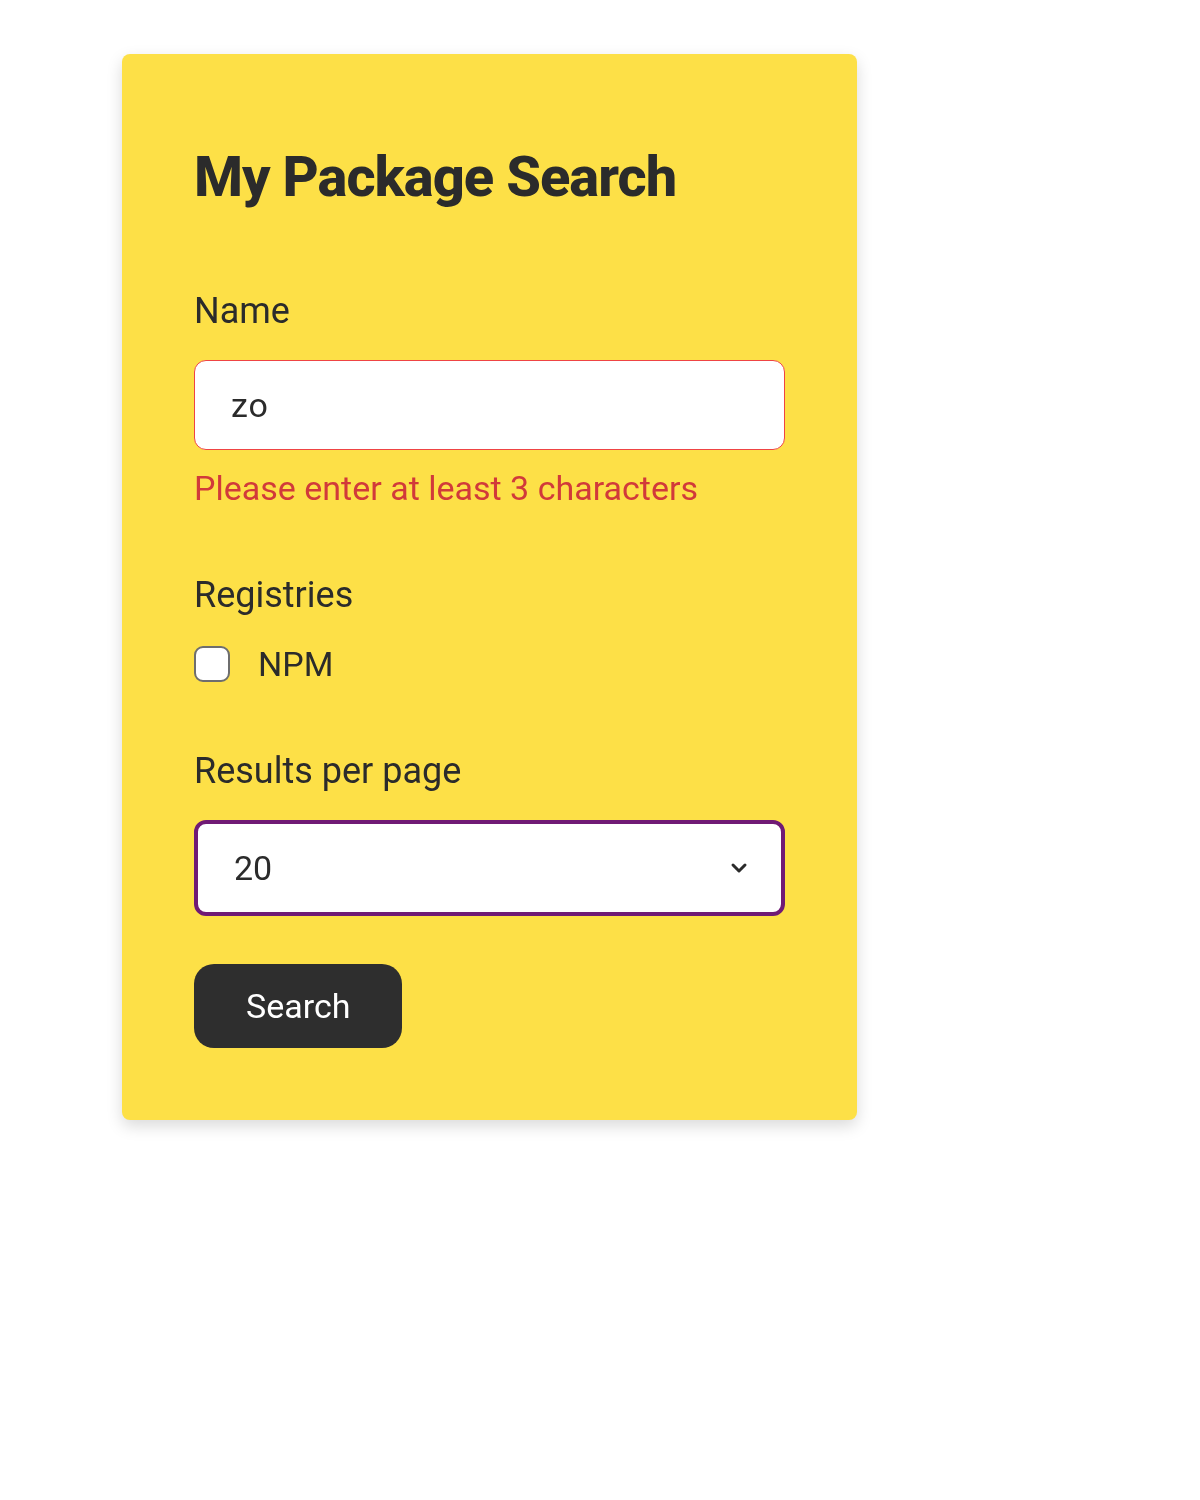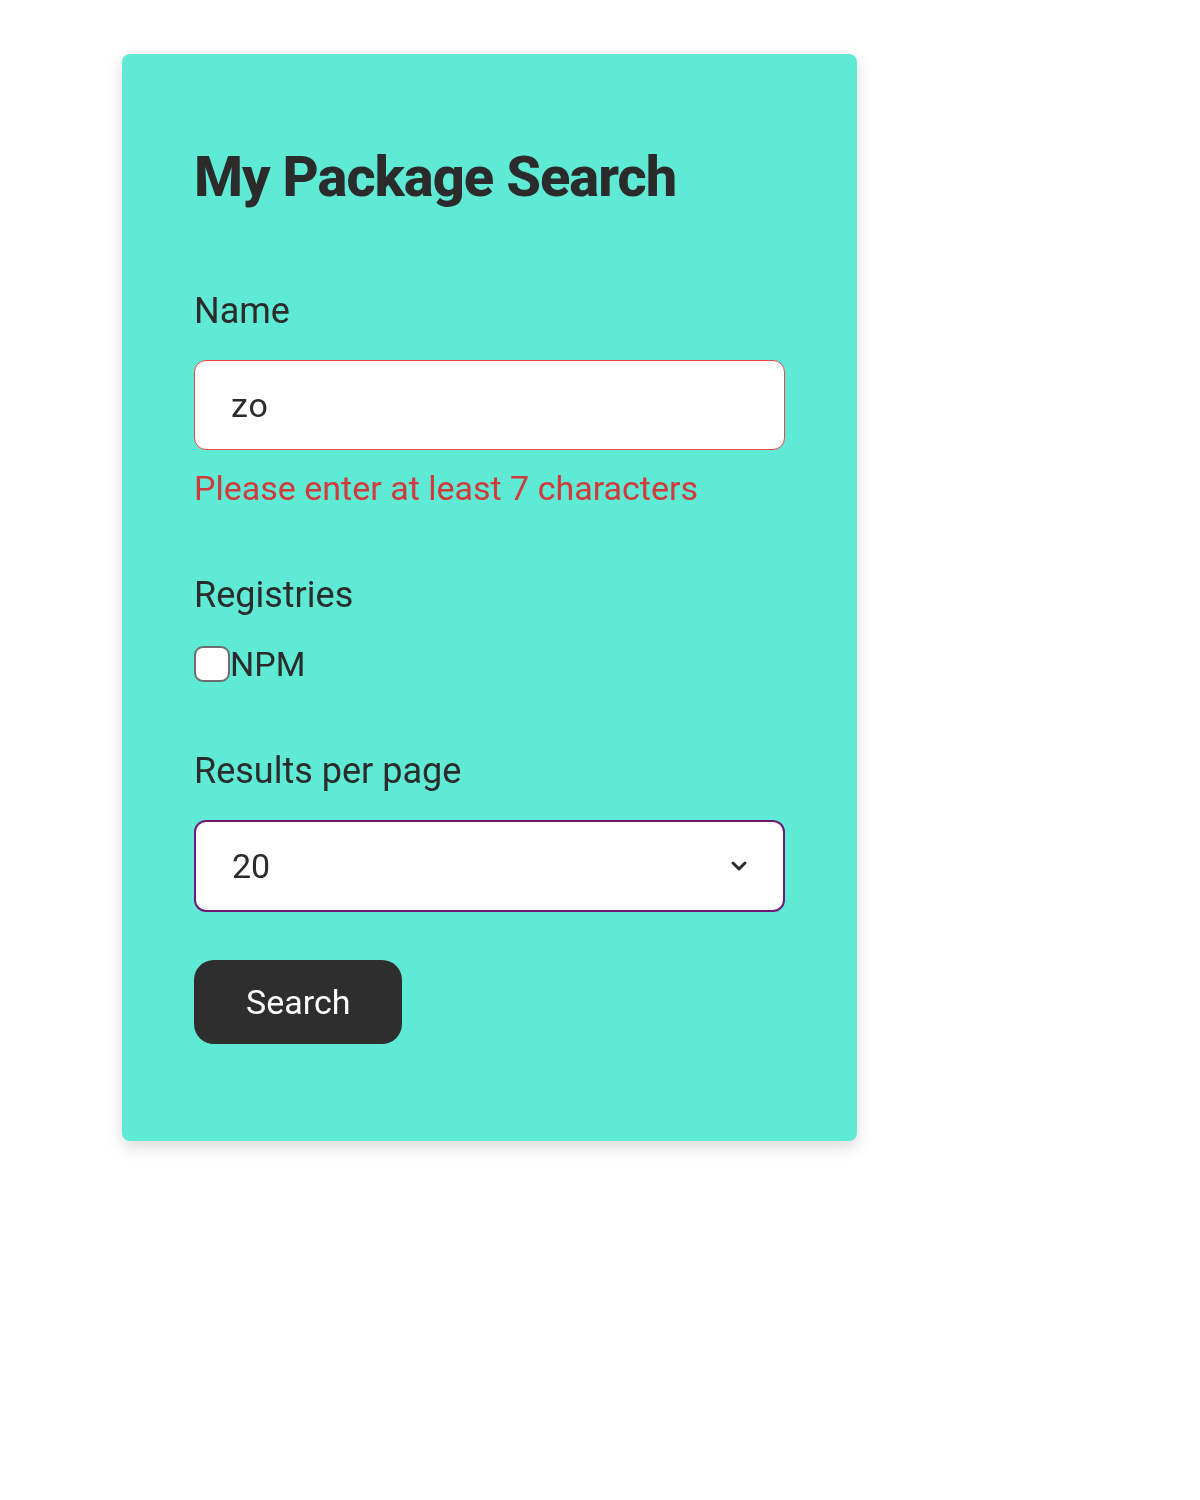--- a/index.html
+++ b/index.html
@@ -8,23 +8,23 @@
       padding: 0;
     }
     body {
       font-family: -apple-system, BlinkMacSystemFont, "Segoe UI", Roboto, "Helvetica Neue", Arial, sans-serif;
       background: #ffffff;
       width: 1200px;
       height: 1500px;
       padding: 54px 122px;
     }
     .card {
-      background: #5eead4;
+      background: #fde047;
       border-radius: 8px;
-      padding: 90px 72px 97px 72px;
+      padding: 90px 72px 72px 72px;
       box-shadow: 0 6px 16px rgba(0,0,0,0.15);
       width: 735px;
     }
     .card-title {
       font-size: 56px;
       font-weight: 800;
       color: #2b2b2b;
       margin-bottom: 80px;
       letter-spacing: -1px;
     }
@@ -55,20 +55,21 @@
     }
     .field-group {
       margin-bottom: 66px;
     }
     .field-group.last {
       margin-bottom: 48px;
     }
     .checkbox-row {
       display: flex;
       align-items: center;
+      gap: 28px;
       margin-bottom: 18px;
     }
     .checkbox-box {
       width: 36px;
       height: 36px;
       border-radius: 9px;
       background: #ffffff;
       border: 2px solid #6e6e6e;
       display: flex;
       align-items: center;
@@ -94,21 +95,21 @@
       color: #2b2b2b;
     }
     .select-wrap {
       position: relative;
       width: 100%;
     }
     .select-input {
       width: 100%;
       font-size: 34px;
       padding: 24px 36px;
-      border: 2px solid #701a75;
+      border: 4px solid #701a75;
       border-radius: 12px;
       background: #ffffff;
       color: #2b2b2b;
       outline: none;
       appearance: none;
       -webkit-appearance: none;
       cursor: pointer;
       font-family: inherit;
     }
     .chevron {
@@ -138,21 +139,21 @@
   </style>
 </head>
 <body>
 
 <div class="card">
   <h1 class="card-title">My Package Search</h1>
 
   <div class="field-group">
     <label class="field-label">Name</label>
     <input type="text" class="text-input" value="zo" style="">
-    <div class="error-text">Please enter at least 7 characters</div>
+    <div class="error-text">Please enter at least 3 characters</div>
   </div>
 
   <div class="field-group">
     <label class="field-label">Registries</label>
 
     <div class="checkbox-row">
       <div class="checkbox-box"></div>
       <span class="checkbox-label">NPM</span>
     </div>
 

